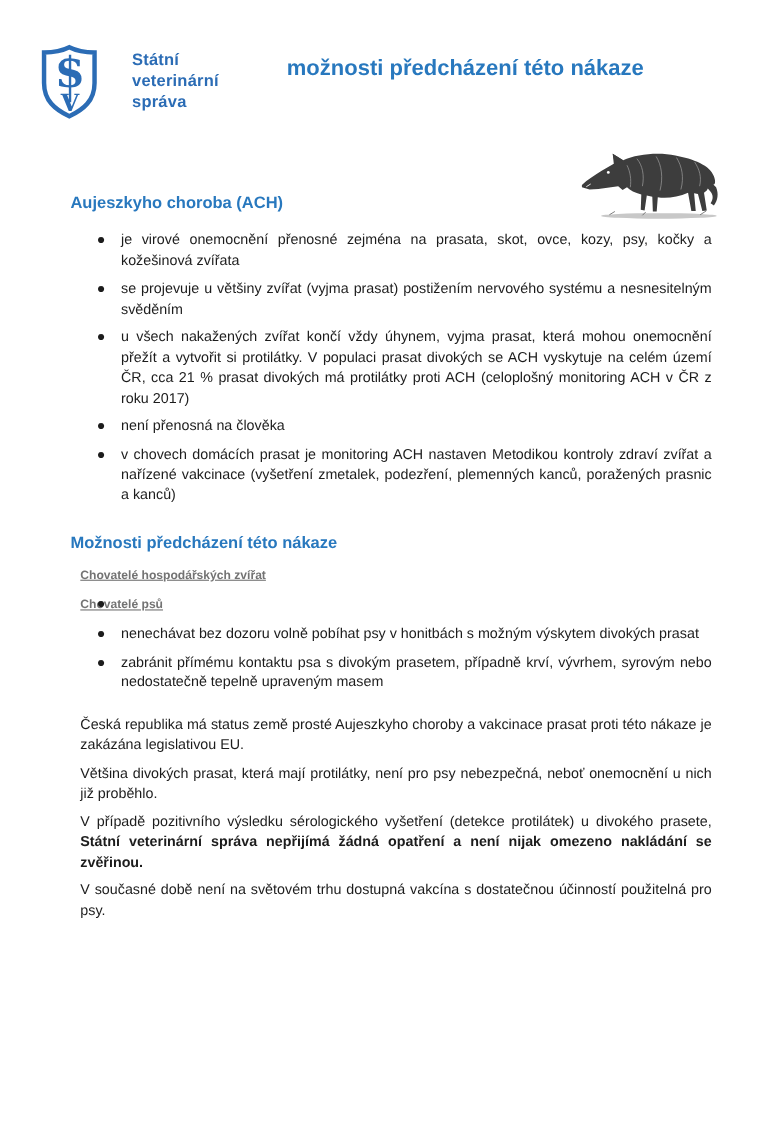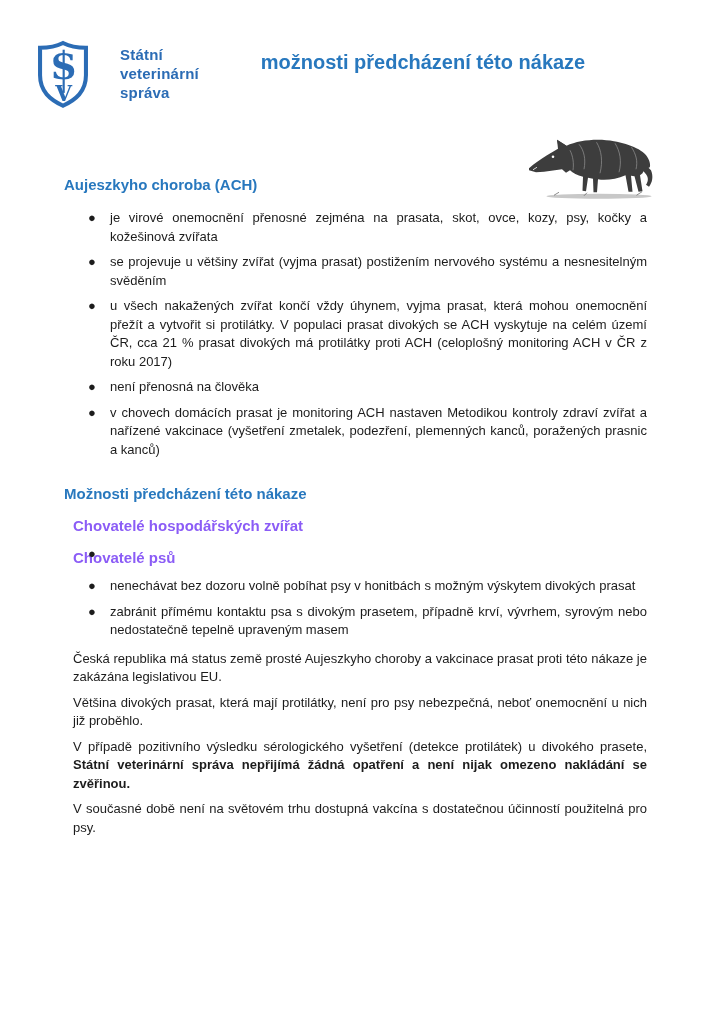--- a/index.html
+++ b/index.html
@@ -19,28 +19,28 @@
   .doc-title { margin-left:auto; margin-top:10px; width:448px; text-align:center;
                color:#2878be; font-weight:bold; font-size:20px; line-height:27.5px; }
 
   
   .boar { position:absolute; top:133px; right:37px; width:150px; height:68px; }
 
   
   .h-blue { color:#2878be; font-weight:bold; font-size:15px; }
   .h1 { margin-top:67px; }
   .h2 { margin-top:26px; }
-  .sub-title { margin:15px 0 0 9px; font-size:15px; font-weight:bold; color:#8b5cf6; }
+  .sub-title { margin:15px 0 0 9px; font-size:11px; font-weight:bold; color:#737373;text-decoration:underline; }
   ul.bullets { list-style:none; margin:16px 0 0 9px; }
   ul.bullets li { position:relative; padding-left:37px; margin-bottom:7px;
                   font-size:13px; line-height:18.5px; text-align:justify; }
   ul.bullets li .dot { position:absolute; left:15px; top:0; font-size:13px; }
   ul.bullets.tight { margin-top:11px; }
   .para { margin:7px 0 0 9px; font-size:13px; line-height:18.5px; text-align:justify; }
-  .para.first { margin-top:10px; }
+  .para.first { margin-top:20px; }
   .para b { font-weight:bold; }
 
   
   .footer-date { position:absolute; right:8px; top:1041px; font-size:14px; color:#4a4a4a;margin-left:16px; }
 </style>
 </head>
 <body>
 
 <div class="page">
 

